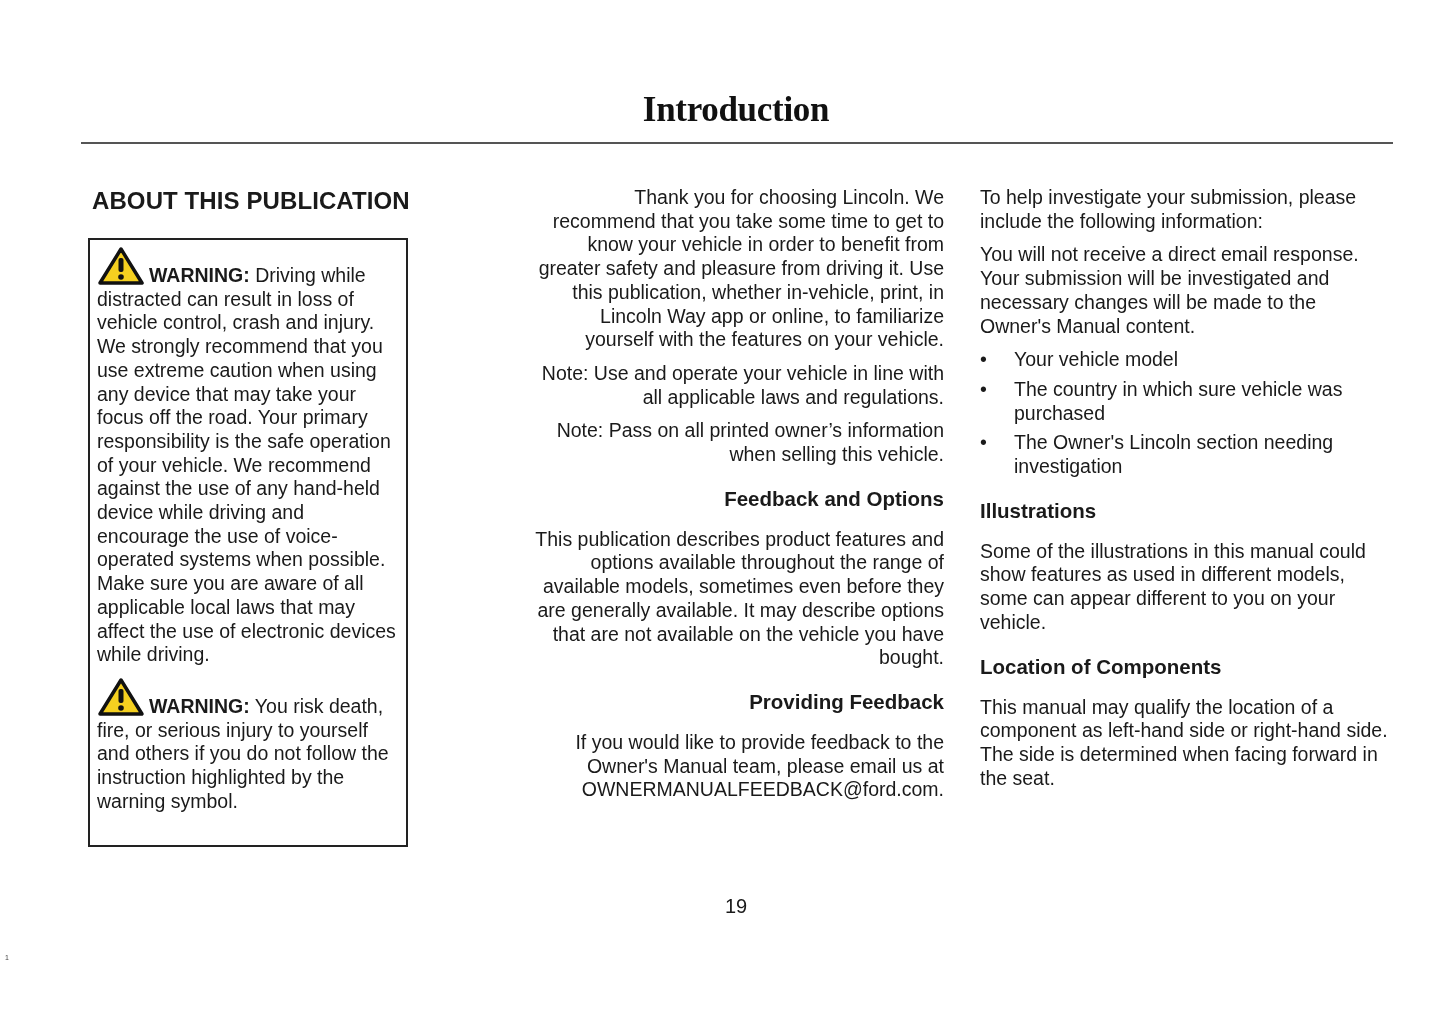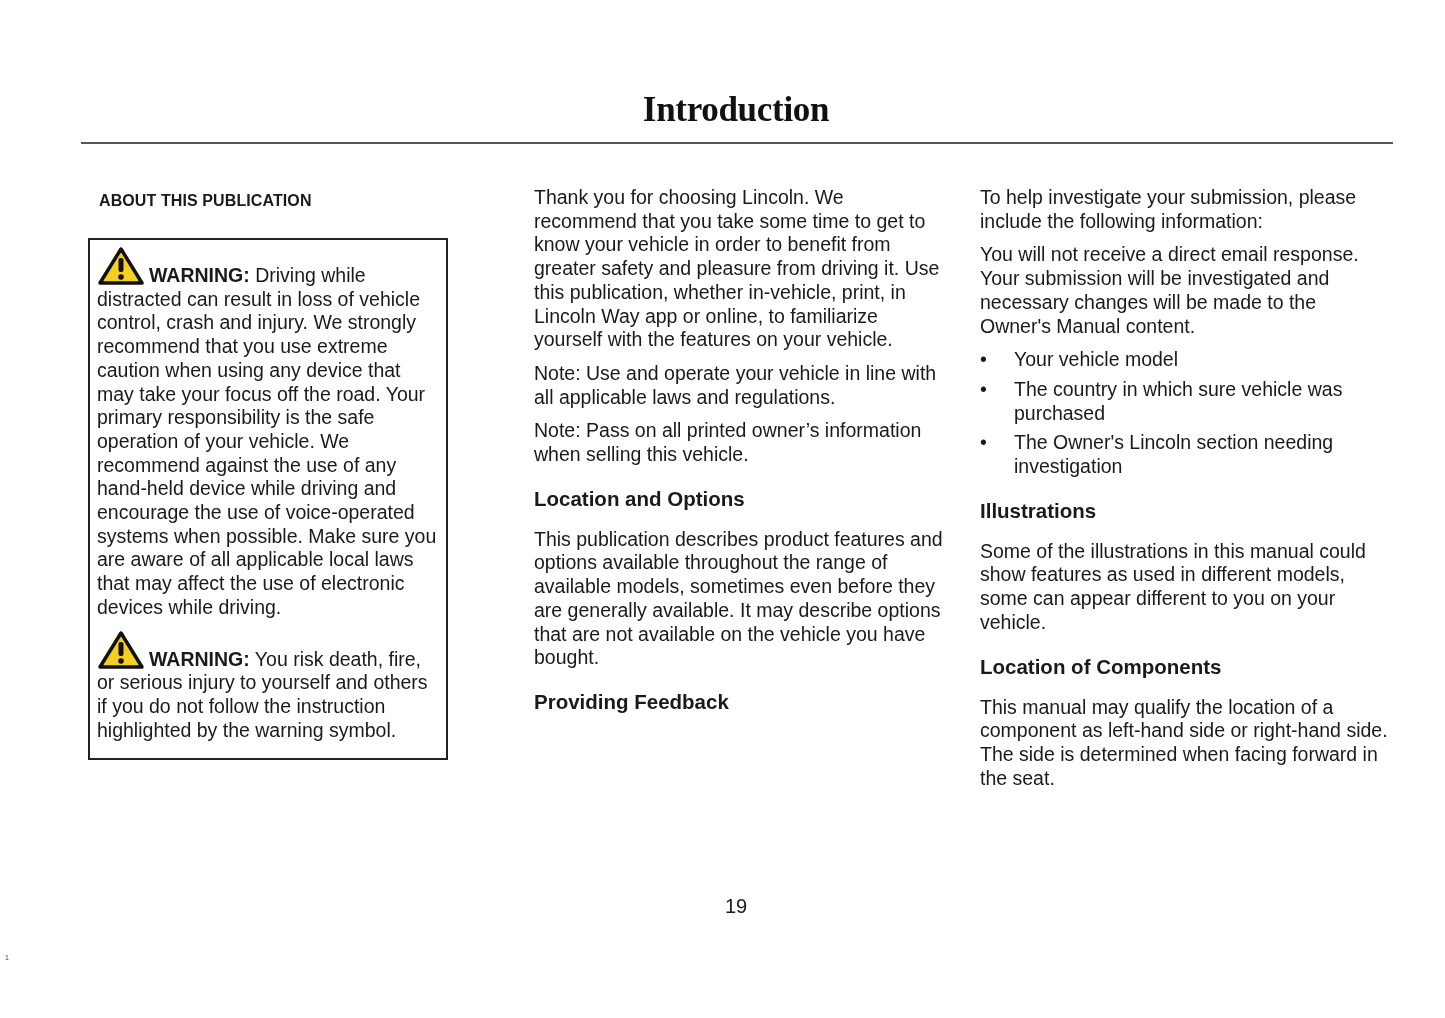--- a/index.html
+++ b/index.html
@@ -4,24 +4,24 @@
 <style>
   html, body { margin: 0; padding: 0; background: #ffffff; }
   body { width: 1445px; height: 1018px; position: relative; overflow: hidden;
          font-family: "Liberation Sans", "DejaVu Sans", sans-serif; color: #1a1a1a; }
   .page-title { position: absolute; top: 90px; left: 0; width: 1472px; text-align: center;
     font-family: "Liberation Serif", "DejaVu Serif", serif; font-weight: bold; font-size: 35px;
     letter-spacing: -0.3px; color: #111; }
   .rule { position: absolute; top: 142px; left: 81px; width: 1312px; height: 2px; background: #555; }
   .col { position: absolute; top: 186px; width: 410px; font-size: 19.5px; line-height: 23.7px; }
   .col1 { left: 88px; }
-  .col2 { left: 534px; }
+  .col2 { left: 534px; text-align: right; }
   .col3 { left: 980px; }
-  .section-title { font-weight: bold; font-size: 16px; letter-spacing: 0.1px; margin: 0 0 22px 11px; line-height: 30px; }
-  .warn-box { border: 2.5px solid #222; width: 360px; padding: 6px 6px 4px 7px; box-sizing: border-box; }
+  .section-title { font-weight: bold; font-size: 24px; letter-spacing: 0.1px; margin: 0 0 22px 4px; line-height: 30px; }
+  .warn-box { border: 2.5px solid #222; width: 320px; padding: 6px 6px 20px 7px; box-sizing: border-box; }
   .warn-para { margin: 0 0 10px 0; }
   .warn-para:last-child { margin-bottom: 12px; }
   .warn-icon { display: inline-block; width: 48px; height: 40px; vertical-align: -4px; margin-right: 4px; }
   .warn-label { font-weight: bold; }
   p { margin: 0 0 10px 0; }
   .note-label { font-weight: normal; }
   .note-text { }
   h3 { font-size: 20.5px; font-weight: bold; margin: 20px 0 17px 0; line-height: 24px; }
   ul { list-style: none; margin: 0 0 6px 0; padding: 0; }
   li { position: relative; padding-left: 34px; margin-bottom: 6px; }
@@ -56,23 +56,24 @@
         </svg>
       </span><span class="warn-label">WARNING:</span><span> You risk death, fire, or serious injury to yourself and others if you do not follow the instruction highlighted by the warning symbol.</span>
     </p>
   </div>
 </div>
 
 <div class="col col2">
   <p>Thank you for choosing Lincoln.  We recommend that you take some time to get to know your vehicle in order to benefit from greater safety and pleasure from driving it. Use this publication, whether in-vehicle, print, in Lincoln Way app or online, to familiarize yourself with the features on your vehicle.</p>
   <p><span class="note-label">Note:</span><span class="note-text"> Use and operate your vehicle in line with all applicable laws and regulations.</span></p>
   <p><span class="note-label">Note:</span><span class="note-text"> Pass on all printed owner’s information when selling this vehicle.</span></p>
-  <h3>Location and Options</h3>
+  <h3>Feedback and Options</h3>
   <p>This publication describes product features and options available throughout the range of available models, sometimes even before they are generally available. It may describe options that are not available on the vehicle you have bought.</p>
   <h3>Providing Feedback</h3>
+  <p>If you would like to provide feedback to the Owner's Manual team, please email us at OWNERMANUALFEEDBACK@ford.com.</p>
 </div>
 
 <div class="col col3">
   <p>To help investigate your submission, please include the following information:</p>
   <p>You will not receive a direct email response. Your submission will be investigated and necessary changes will be made to the Owner's Manual content.</p>
   <ul>
     <li><span class="bullet">•</span><span>Your vehicle model</span></li>
     <li><span class="bullet">•</span><span>The country in which sure vehicle was purchased</span></li>
     <li><span class="bullet">•</span><span>The Owner's Lincoln section needing investigation</span></li>
   </ul>

